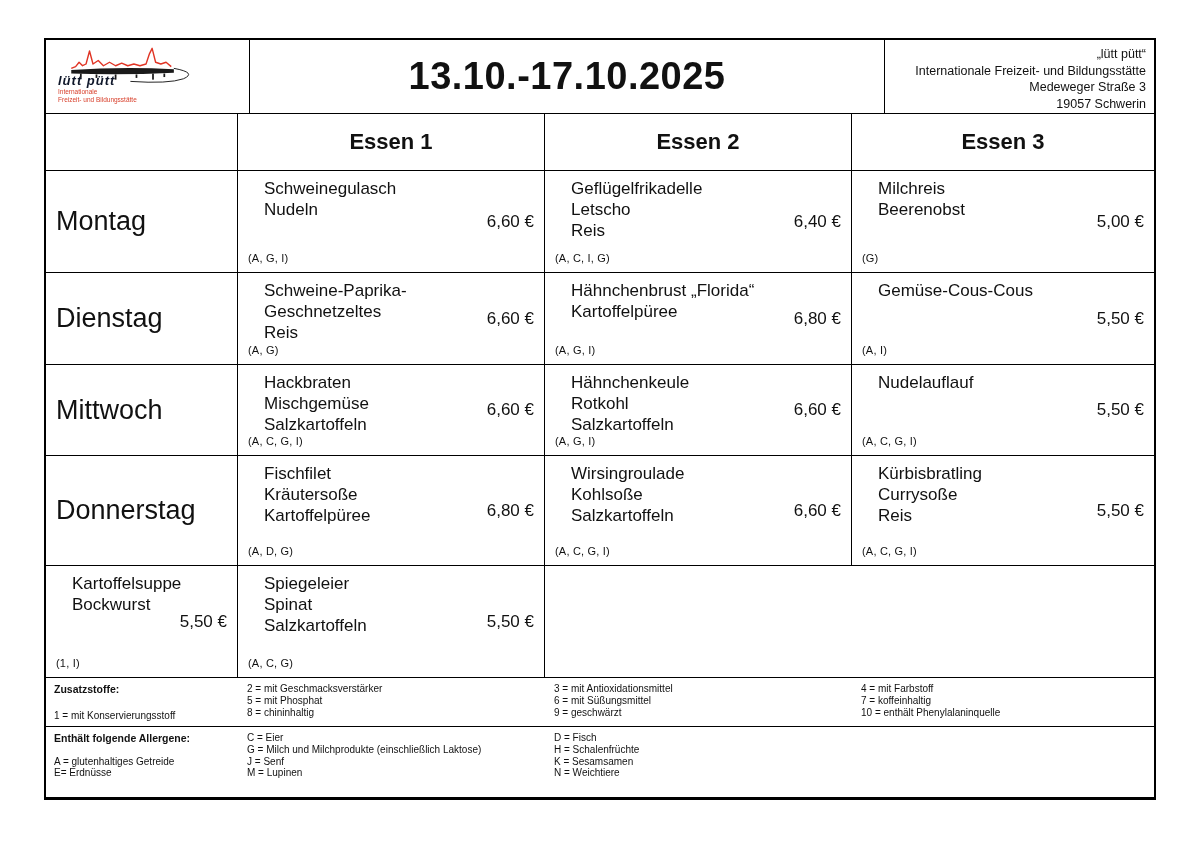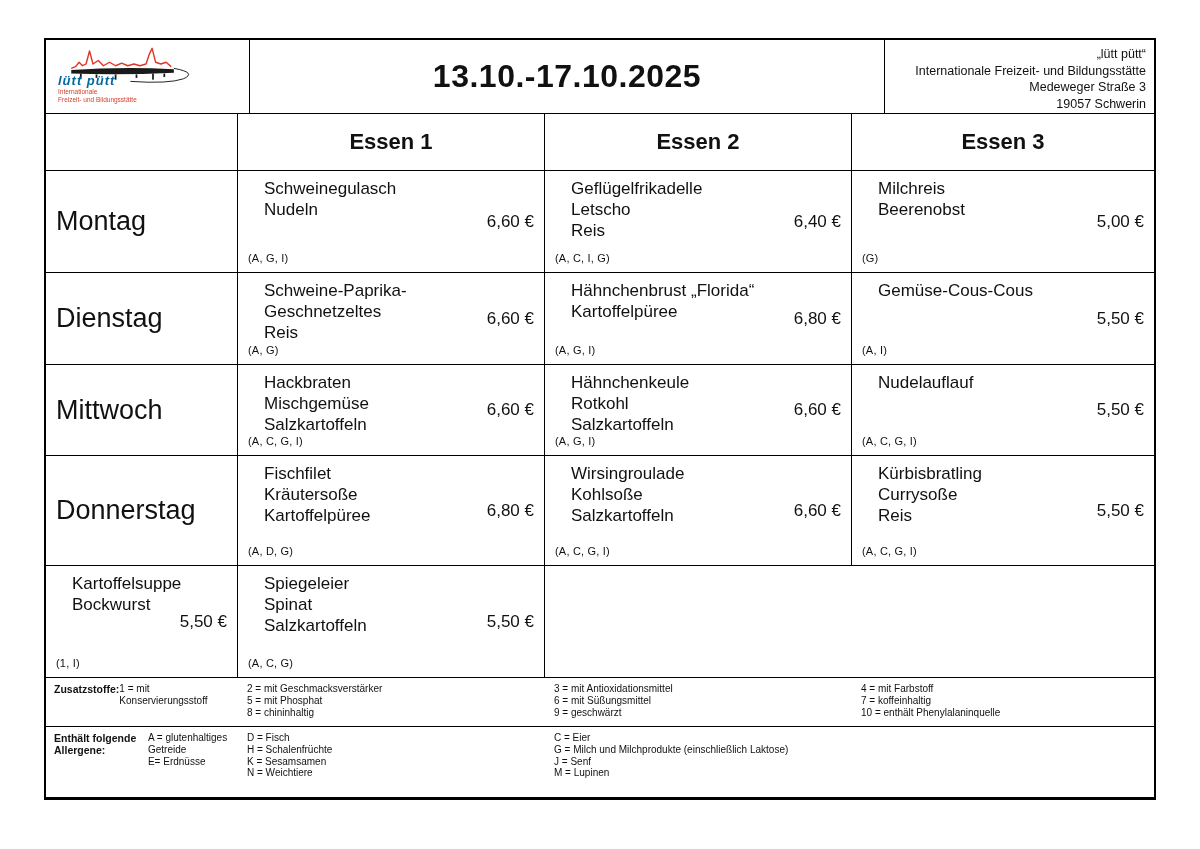--- a/index.html
+++ b/index.html
@@ -15,24 +15,24 @@
 
   .row { display: grid; width: 100%; }
   .row + .row { border-top: 1px solid #000; }
   .cell { position: relative; overflow: hidden; }
   .cell + .cell { border-left: 1px solid #000; }
 
   
   .row-head { grid-template-columns: 203px 635px 1fr; height: 73px; }
   .logo-cell { padding: 4px 6px 2px 12px; }
   .logo-svg { display: block; width: 150px; height: 40px; }
-  .logo-name { font-size: 13px; font-weight: bold; font-style: italic; color: #0369a1; letter-spacing: 1px; margin-top: -11px; }
+  .logo-name { font-size: 13px; font-weight: bold; font-style: italic; color: #0f172a; letter-spacing: 1px; margin-top: -11px; }
   .logo-sub { font-size: 6.5px; color: #d8402c; line-height: 1.25; white-space: pre-line; }
   .title-cell { display: flex; align-items: center; justify-content: center; }
-  .title { font-size: 32px; font-weight: bold; letter-spacing: 0.5px; }
+  .title { font-size: 38px; font-weight: bold; letter-spacing: 0.5px; }
   .address-cell { padding: 6px 8px 0 0; }
   .address { font-size: 12.5px; line-height: 1.32; text-align: right; white-space: pre-line; }
 
   
   .row-cols { grid-template-columns: 191px 307px 307px 1fr; height: 57px; }
   .colhead { display: flex; align-items: center; justify-content: center; font-size: 22px; font-weight: bold; }
 
   
   .row-day { grid-template-columns: 191px 307px 307px 1fr; }
   .r-montag { height: 102px; } .r-dienstag { height: 92px; } .r-mittwoch { height: 91px; }
@@ -43,21 +43,21 @@
   .allerg { font-size: 11px; letter-spacing: 0.2px; }
   .price { position: absolute; right: 10px; top: 50%; transform: translateY(-50%); font-size: 17px; }
 
   
   .row-foot { grid-template-columns: 191px 307px 307px 1fr; }
   .r-zusatz { height: 49px; } .r-allergene { height: 54px; }
   .footcol { padding: 5px 6px 4px 10px; font-size: 10px; line-height: 1.18; }
   .footcol + .footcol { border-left: none; }
   .foot-head { font-weight: bold; font-size: 10.5px; }
   .foot-lines { white-space: pre-line; }
-  .footcol.leadcol { display: flex; flex-direction: row; justify-content: space-between; padding-left: 8px; }
+  .footcol.leadcol { display: flex; flex-direction: column; justify-content: space-between; padding-left: 8px; }
 </style>
 </head>
 <body>
 
 <div class="menu">
 
   <div class="row row-head">
     <div class="cell logo-cell">
       <svg class="logo-svg" viewBox="0 0 150 46" xmlns="http://www.w3.org/2000/svg">
         <path d="M4 28 L9 26 L13 21 L17 25 L21 23 L25 8 L29 23 L35 19 L41 25 L48 21 L55 25 L62 22 L69 25 L76 23 L83 25 L90 23 L94 11 L97 5 L101 21 L107 23 L113 21 L119 26" fill="none" stroke="#e03424" stroke-width="1.6" stroke-linejoin="round"></path>
@@ -224,26 +224,26 @@
       </div>
   </div>
 
   <div class="row row-foot r-allergene">
     <div class="footcol leadcol">
       <div class="foot-head">Enthält folgende Allergene:</div>
       <div class="foot-lines">A = glutenhaltiges Getreide
 E= Erdnüsse</div>
     </div>
     <div class="footcol">
+        <div class="foot-lines">C = Eier
+G = Milch und Milchprodukte (einschließlich Laktose)
+J = Senf
+M = Lupinen</div>
+      </div>
+    <div class="footcol">
         <div class="foot-lines">D = Fisch
 H = Schalenfrüchte
 K = Sesamsamen
 N = Weichtiere</div>
       </div>
-    <div class="footcol">
-        <div class="foot-lines">C = Eier
-G = Milch und Milchprodukte (einschließlich Laktose)
-J = Senf
-M = Lupinen</div>
-      </div>
   </div>
 
 </div>
 
 </body></html>

